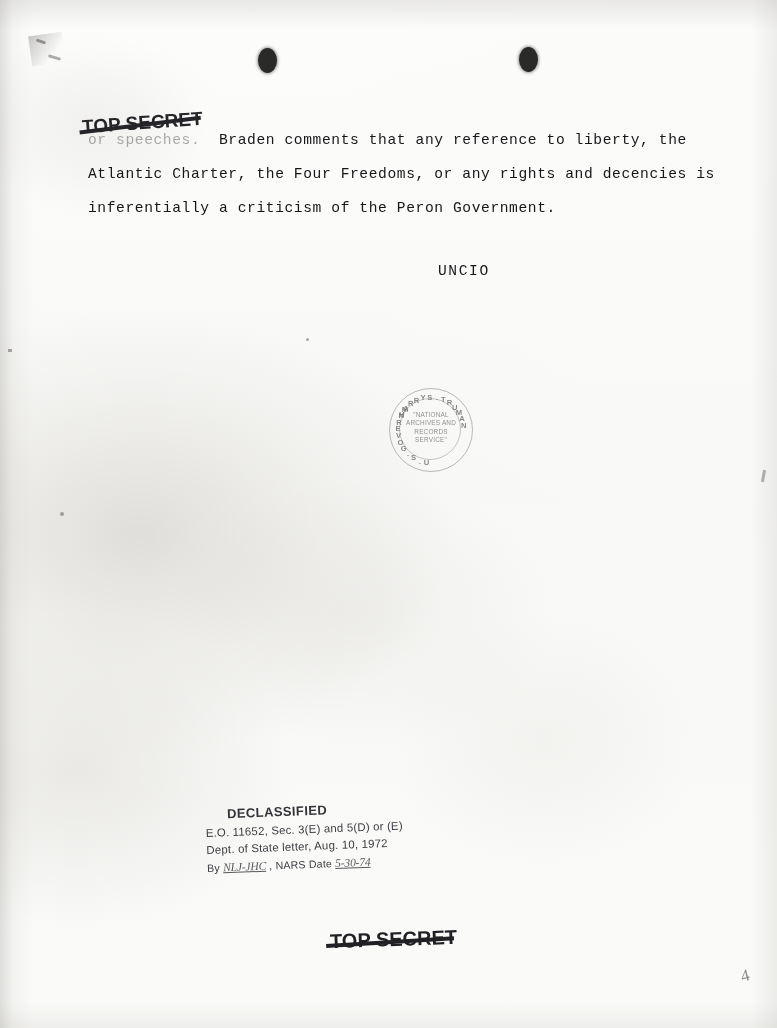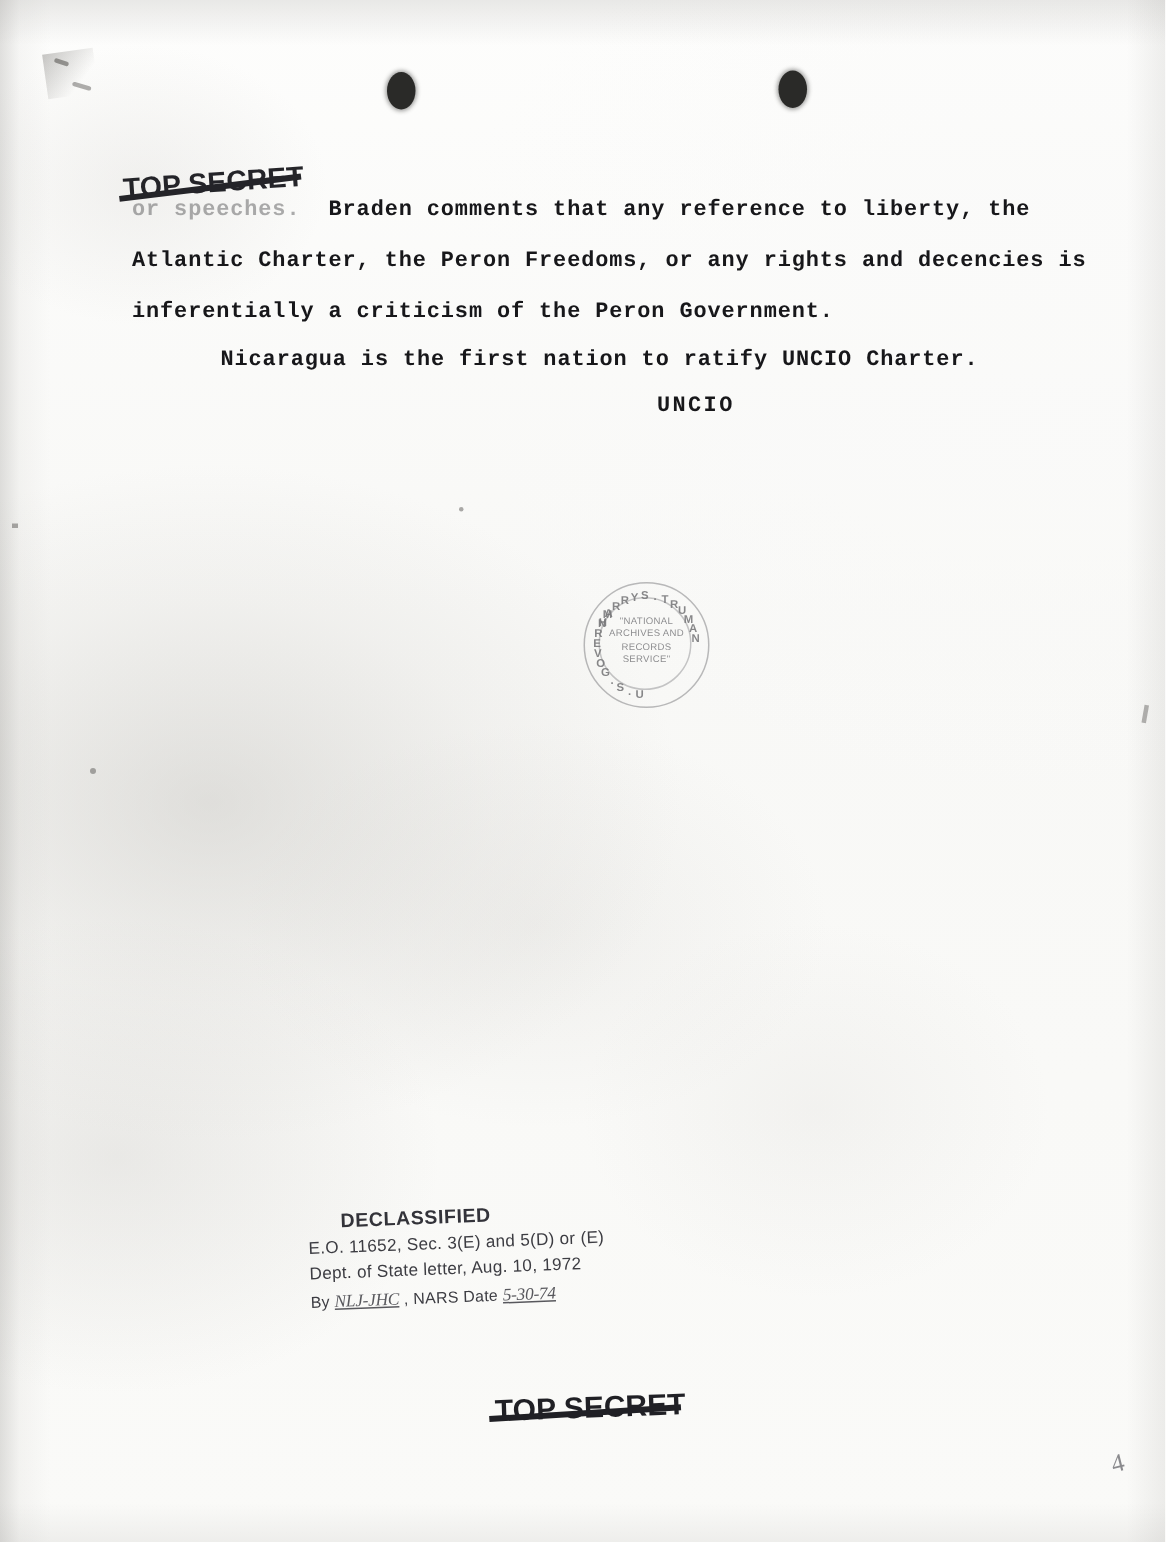--- a/index.html
+++ b/index.html
@@ -68,21 +68,21 @@
     box-shadow: 0 0 3px 1px rgba(40,40,38,0.45);
   }
   #hole-1 { left: 258px; top: 48px; }
   #hole-2 { left: 519px; top: 47px; }
 
   
   .typed {
     position: absolute;
     font-family: "Liberation Mono", monospace;
     color: #17171a;
-    font-weight: 700;
+    font-weight: 400;
     letter-spacing: 0.6px;
     white-space: pre;
   }
   .body-line {
     font-size: 14.6px;
     left: 88px;
   }
   #line-1 { top: 132px; }
   #line-2 { top: 166px; }
   #line-3 { top: 200px; }
@@ -236,25 +236,24 @@
   <div class="hole" id="hole-1"></div>
   <div class="hole" id="hole-2"></div>
 
   <div class="stamp-top-secret" id="stamp-header">
     <span>TOP SECRET</span>
     <span class="strike"></span>
   </div>
 
   <div class="typed body-line" id="line-1"><span class="faded">or speeches.</span><span>  Braden comments that any reference to liberty, the</span></div>
 
-  <div class="typed body-line" id="line-2"><span>Atlantic Charter, the Peron Freedoms, or any rights and decencies is</span></div>
+  <div class="typed body-line" id="line-2"><span>Atlantic Charter, the Four Freedoms, or any rights and decencies is</span></div>
 
   <div class="typed body-line" id="line-3"><span>inferentially a criticism of the Peron Government.</span></div>
 
-  <div class="typed body-line" id="line-4"><span>Nicaragua is the first nation to ratify UNCIO Charter.</span></div>
 
   <div class="typed" id="signature" style="font-size:14.6px;">UNCIO</div>
 
   <div id="archive-stamp">
     <div class="inner-ring"></div>
     <div class="arc-char">
       <span style="transform: translate(-50%,-50%) rotate(-62deg) translate(0,-33px) rotate(62deg);">H</span>
       <span style="transform: translate(-50%,-50%) rotate(-50deg) translate(0,-33px) rotate(50deg);">A</span>
       <span style="transform: translate(-50%,-50%) rotate(-38deg) translate(0,-33px) rotate(38deg);">R</span>
       <span style="transform: translate(-50%,-50%) rotate(-26deg) translate(0,-33px) rotate(26deg);">R</span>

